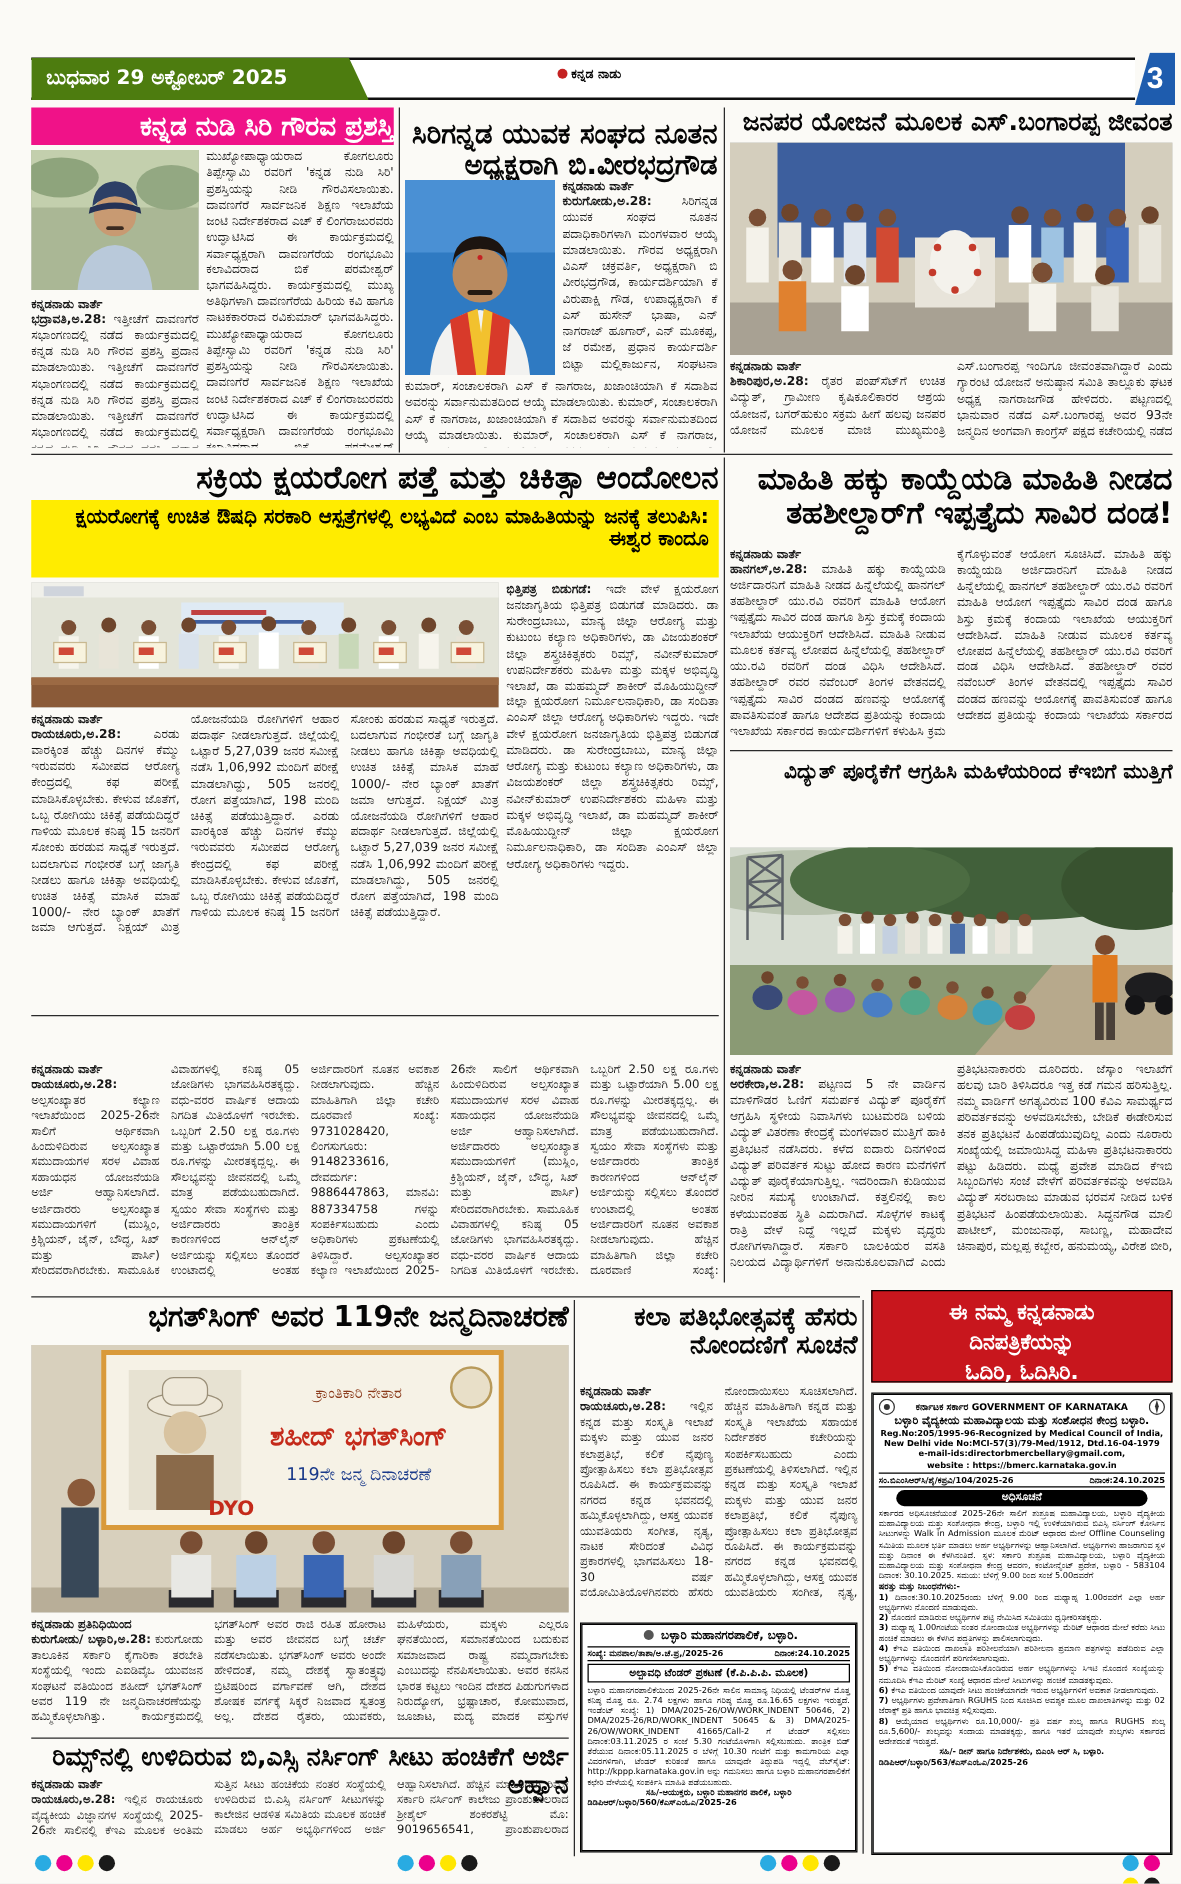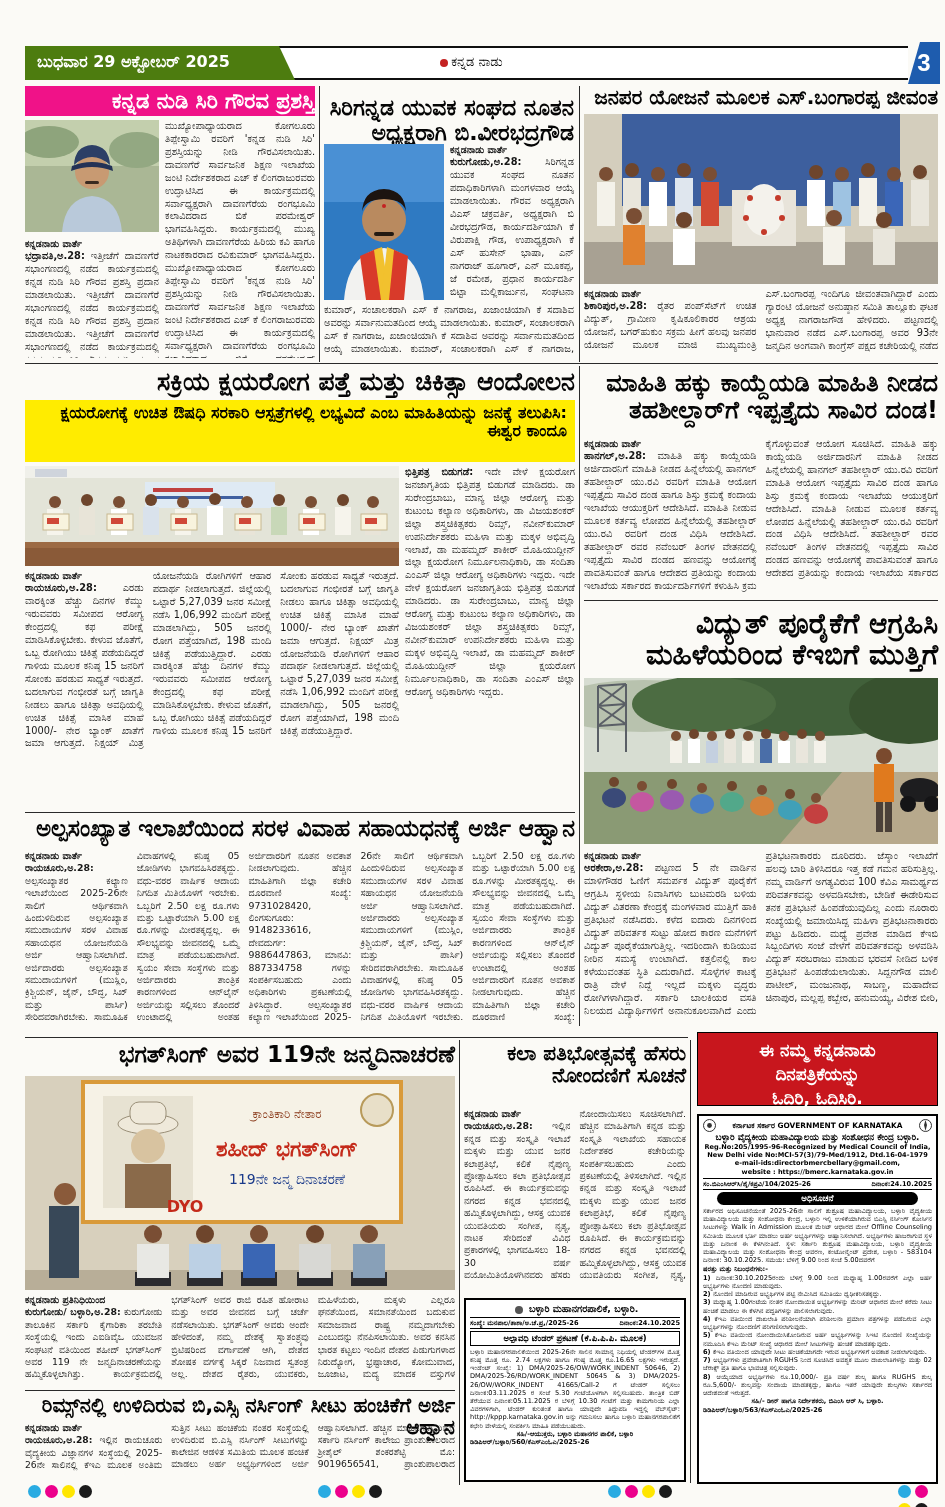--- a/index.html
+++ b/index.html
@@ -13,21 +13,21 @@
   .cols2{column-count:2;column-gap:9px;}
   .cols3{column-count:3;column-gap:9px;}
   .cols5{column-count:5;column-gap:9px;}
   .vline{position:absolute;width:1px;background:#2a2a2a;}
   .hline{position:absolute;height:1px;background:#2a2a2a;}
   .photo{display:block;background:#ccc;}
   
   .strip{border-top:2px solid #101010;border-bottom:2px solid #101010;background:#fff;}
   .datebox{background:#4d7c0f;color:#fff;font-weight:bold;font-size:16px;line-height:32px;padding-left:12px;clip-path:polygon(0 0,calc(100% - 16px) 0,100% 100%,0 100%);font-family:"DejaVu Sans",sans-serif;}
   .pagebox{background:#1e5cae;color:#fff;font-weight:bold;font-size:24px;text-align:center;line-height:42px;clip-path:polygon(12px 0,100% 0,100% 100%,0 100%);}
-  .masthead{font-weight:normal;font-size:13px;color:#000;text-align:center;font-family:"DejaVu Sans",sans-serif;}
+  .masthead{font-weight:bold;font-size:10px;color:#000;text-align:center;font-family:"DejaVu Sans",sans-serif;}
   .mast-ico{display:inline-block;width:8px;height:8px;background:#c42222;border-radius:50%;vertical-align:middle;margin:0 3px;}
   
   .pinkband{background:#f01288;color:#fff;font-size:21px;}
   .yellowband{background:#ffec00;color:#000;font-size:16px;padding:4px 8px;box-sizing:border-box;}
   
   .redad{background:#c8161d;border:1px solid #000;color:#fff;font-weight:bold;text-align:center;font-size:17px;line-height:1.4;padding-top:6px;box-sizing:border-box;font-family:"DejaVu Sans",sans-serif;}
   .notice{border:1px solid #000;background:#fff;box-sizing:border-box;padding:2px;}
   .notice .inner{border:1px solid #000;padding:3px 4px;height:100%;box-sizing:border-box;overflow:hidden;}
   .notice .c{text-align:center;}
   .notice .b{font-weight:bold;}
@@ -239,21 +239,21 @@
     <span>ಮಾಹಿತಿ ಹಕ್ಕು ಕಾಯ್ದೆಯಡಿ ಮಾಹಿತಿ ನೀಡದ ತಹಶೀಲ್ದಾರ್‌ಗೆ ಇಪ್ಪತ್ತೈದು ಸಾವಿರ ದಂಡ!</span>
   </div>
   <div class="abs body-txt cols2" style="left:584px;top:438px;width:354px;height:158px;">
     <span class="credit">ಕನ್ನಡನಾಡು ವಾರ್ತೆ</span>
     <span class="dl">ಹಾನಗಲ್,ಅ.28:</span>
     <span>ಮಾಹಿತಿ ಹಕ್ಕು ಕಾಯ್ದೆಯಡಿ ಅರ್ಜಿದಾರನಿಗೆ ಮಾಹಿತಿ ನೀಡದ ಹಿನ್ನೆಲೆಯಲ್ಲಿ ಹಾನಗಲ್ ತಹಶೀಲ್ದಾರ್ ಯು.ರವಿ ರವರಿಗೆ ಮಾಹಿತಿ ಆಯೋಗ ಇಪ್ಪತ್ತೈದು ಸಾವಿರ ದಂಡ ಹಾಗೂ ಶಿಸ್ತು ಕ್ರಮಕ್ಕೆ ಕಂದಾಯ ಇಲಾಖೆಯ ಆಯುಕ್ತರಿಗೆ ಆದೇಶಿಸಿದೆ. ಮಾಹಿತಿ ನೀಡುವ ಮೂಲಕ ಕರ್ತವ್ಯ ಲೋಪದ ಹಿನ್ನೆಲೆಯಲ್ಲಿ ತಹಶೀಲ್ದಾರ್ ಯು.ರವಿ ರವರಿಗೆ ದಂಡ ವಿಧಿಸಿ ಆದೇಶಿಸಿದೆ. ತಹಶೀಲ್ದಾರ್ ರವರ ನವೆಂಬರ್ ತಿಂಗಳ ವೇತನದಲ್ಲಿ ಇಪ್ಪತ್ತೈದು ಸಾವಿರ ದಂಡದ ಹಣವನ್ನು ಆಯೋಗಕ್ಕೆ ಪಾವತಿಸುವಂತೆ ಹಾಗೂ ಆದೇಶದ ಪ್ರತಿಯನ್ನು ಕಂದಾಯ ಇಲಾಖೆಯ ಸರ್ಕಾರದ ಕಾರ್ಯದರ್ಶಿಗಳಿಗೆ ಕಳುಹಿಸಿ ಕ್ರಮ ಕೈಗೊಳ್ಳುವಂತೆ ಆಯೋಗ ಸೂಚಿಸಿದೆ. ಮಾಹಿತಿ ಹಕ್ಕು ಕಾಯ್ದೆಯಡಿ ಅರ್ಜಿದಾರನಿಗೆ ಮಾಹಿತಿ ನೀಡದ ಹಿನ್ನೆಲೆಯಲ್ಲಿ ಹಾನಗಲ್ ತಹಶೀಲ್ದಾರ್ ಯು.ರವಿ ರವರಿಗೆ ಮಾಹಿತಿ ಆಯೋಗ ಇಪ್ಪತ್ತೈದು ಸಾವಿರ ದಂಡ ಹಾಗೂ ಶಿಸ್ತು ಕ್ರಮಕ್ಕೆ ಕಂದಾಯ ಇಲಾಖೆಯ ಆಯುಕ್ತರಿಗೆ ಆದೇಶಿಸಿದೆ. ಮಾಹಿತಿ ನೀಡುವ ಮೂಲಕ ಕರ್ತವ್ಯ ಲೋಪದ ಹಿನ್ನೆಲೆಯಲ್ಲಿ ತಹಶೀಲ್ದಾರ್ ಯು.ರವಿ ರವರಿಗೆ ದಂಡ ವಿಧಿಸಿ ಆದೇಶಿಸಿದೆ. ತಹಶೀಲ್ದಾರ್ ರವರ ನವೆಂಬರ್ ತಿಂಗಳ ವೇತನದಲ್ಲಿ ಇಪ್ಪತ್ತೈದು ಸಾವಿರ ದಂಡದ ಹಣವನ್ನು ಆಯೋಗಕ್ಕೆ ಪಾವತಿಸುವಂತೆ ಹಾಗೂ ಆದೇಶದ ಪ್ರತಿಯನ್ನು ಕಂದಾಯ ಇಲಾಖೆಯ ಸರ್ಕಾರದ ಕಾರ್ಯದರ್ಶಿಗಳಿಗೆ ಕಳುಹಿಸಿ ಕ್ರಮ ಕೈಗೊಳ್ಳುವಂತೆ ಆಯೋಗ ಸೂಚಿಸಿದೆ.</span>
   </div>
 
   <div class="hline" style="left:584px;top:600px;width:354px;"></div>
 
-  <div class="abs hl" style="left:584px;top:608px;width:354px;height:64px;font-size:28px;">
+  <div class="abs hl" style="left:584px;top:608px;width:354px;height:64px;font-size:16px;">
     <span>ವಿದ್ಯುತ್ ಪೂರೈಕೆಗೆ ಆಗ್ರಹಿಸಿ ಮಹಿಳೆಯರಿಂದ ಕೆಇಬಿಗೆ ಮುತ್ತಿಗೆ</span>
   </div>
   <svg class="abs photo" style="left:584px;top:678px;" width="354" height="166" viewBox="0 0 354 166" preserveAspectRatio="none">
     <rect width="354" height="166" fill="#d7ddd2"></rect>
     <ellipse cx="60" cy="28" rx="95" ry="26" fill="#b8c2ae"></ellipse>
     <ellipse cx="235" cy="16" rx="135" ry="42" fill="#41603a"></ellipse>
       <ellipse cx="120" cy="26" rx="72" ry="28" fill="#4c6c42"></ellipse>
       <ellipse cx="325" cy="30" rx="60" ry="36" fill="#38522f"></ellipse>
     <g stroke="#5a5f66" stroke-width="2" fill="none">
       <path d="M14 74 L14 8 M42 74 L42 6 M14 8 L42 6 M14 28 L42 26 M14 48 L42 46 M14 8 L42 26 M42 6 L14 28 M14 28 L42 46 M42 26 L14 48"></path>
@@ -306,23 +306,20 @@
       <circle cx="324" cy="126" r="8" fill="#141416"></circle>
       <circle cx="348" cy="126" r="8" fill="#141416"></circle>
   </svg>
   <div class="abs body-txt cols2" style="left:584px;top:850px;width:354px;height:174px;">
     <span class="credit">ಕನ್ನಡನಾಡು ವಾರ್ತೆ</span>
     <span class="dl">ಅರಕೇರಾ,ಅ.28:</span>
     <span>ಪಟ್ಟಣದ 5 ನೇ ವಾರ್ಡಿನ ಮಾಳಿಗೌಡರ ಓಣಿಗೆ ಸಮರ್ಪಕ ವಿದ್ಯುತ್ ಪೂರೈಕೆಗೆ ಆಗ್ರಹಿಸಿ ಸ್ಥಳೀಯ ನಿವಾಸಿಗಳು ಬುಟಮರಡಿ ಬಳಿಯ ವಿದ್ಯುತ್ ವಿತರಣಾ ಕೇಂದ್ರಕ್ಕೆ ಮಂಗಳವಾರ ಮುತ್ತಿಗೆ ಹಾಕಿ ಪ್ರತಿಭಟನೆ ನಡೆಸಿದರು. ಕಳೆದ ಐದಾರು ದಿನಗಳಿಂದ ವಿದ್ಯುತ್ ಪರಿವರ್ತಕ ಸುಟ್ಟು ಹೋದ ಕಾರಣ ಮನೆಗಳಿಗೆ ವಿದ್ಯುತ್ ಪೂರೈಕೆಯಾಗುತ್ತಿಲ್ಲ. ಇದರಿಂದಾಗಿ ಕುಡಿಯುವ ನೀರಿನ ಸಮಸ್ಯೆ ಉಂಟಾಗಿದೆ. ಕತ್ತಲಿನಲ್ಲಿ ಕಾಲ ಕಳೆಯುವಂತಹ ಸ್ಥಿತಿ ಎದುರಾಗಿದೆ. ಸೊಳ್ಳೆಗಳ ಕಾಟಕ್ಕೆ ರಾತ್ರಿ ವೇಳೆ ನಿದ್ದೆ ಇಲ್ಲದೆ ಮಕ್ಕಳು ವೃದ್ಧರು ರೋಗಿಗಳಾಗಿದ್ದಾರೆ. ಸರ್ಕಾರಿ ಬಾಲಕಿಯರ ವಸತಿ ನಿಲಯದ ವಿದ್ಯಾರ್ಥಿಗಳಿಗೆ ಅನಾನುಕೂಲವಾಗಿದೆ ಎಂದು ಪ್ರತಿಭಟನಾಕಾರರು ದೂರಿದರು. ಜೆಸ್ಕಾಂ ಇಲಾಖೆಗೆ ಹಲವು ಬಾರಿ ತಿಳಿಸಿದರೂ ಇತ್ತ ಕಡೆ ಗಮನ ಹರಿಸುತ್ತಿಲ್ಲ. ನಮ್ಮ ವಾರ್ಡಿಗೆ ಅಗತ್ಯವಿರುವ 100 ಕೆವಿಎ ಸಾಮರ್ಥ್ಯದ ಪರಿವರ್ತಕವನ್ನು ಅಳವಡಿಸಬೇಕು, ಬೇಡಿಕೆ ಈಡೇರಿಸುವ ತನಕ ಪ್ರತಿಭಟನೆ ಹಿಂಪಡೆಯುವುದಿಲ್ಲ ಎಂದು ನೂರಾರು ಸಂಖ್ಯೆಯಲ್ಲಿ ಜಮಾಯಿಸಿದ್ದ ಮಹಿಳಾ ಪ್ರತಿಭಟನಾಕಾರರು ಪಟ್ಟು ಹಿಡಿದರು. ಮಧ್ಯೆ ಪ್ರವೇಶ ಮಾಡಿದ ಕೆಇಬಿ ಸಿಬ್ಬಂದಿಗಳು ಸಂಜೆ ವೇಳೆಗೆ ಪರಿವರ್ತಕವನ್ನು ಅಳವಡಿಸಿ ವಿದ್ಯುತ್ ಸರಬರಾಜು ಮಾಡುವ ಭರವಸೆ ನೀಡಿದ ಬಳಿಕ ಪ್ರತಿಭಟನೆ ಹಿಂಪಡೆಯಲಾಯಿತು. ಸಿದ್ದನಗೌಡ ಮಾಲಿ ಪಾಟೀಲ್, ಮಂಜುನಾಥ, ಸಾಬಣ್ಣ, ಮಹಾದೇವ ಚಿನಾಪುರ, ಮಲ್ಲಪ್ಪ ಕಬ್ಬೇರ, ಹನುಮಯ್ಯ, ವಿರೇಶ ಬೀರಿ, ಶಿವಗೇನಿ ಗುಮ್ಮಟ, ಬಸವರಾಜ ಸೇರಿದಂತೆ ಇತರರು ಇದ್ದರು.</span>
   </div>
 
   <div class="hline" style="left:25px;top:812px;width:550px;"></div>
-  <div class="abs hl" style="left:25px;top:816px;width:550px;height:30px;font-size:23px;">
-    <span>ಅಲ್ಪಸಂಖ್ಯಾತ ಇಲಾಖೆಯಿಂದ ಸರಳ ವಿವಾಹ ಸಹಾಯಧನಕ್ಕೆ ಅರ್ಜಿ ಆಹ್ವಾನ</span>
-  </div>
   <div class="abs body-txt cols5" style="left:25px;top:850px;width:550px;height:185px;font-size:9.4px;">
     <span class="credit">ಕನ್ನಡನಾಡು ವಾರ್ತೆ</span>
     <span class="dl">ರಾಯಚೂರು,ಅ.28:</span>
     <span>ಅಲ್ಪಸಂಖ್ಯಾತರ ಕಲ್ಯಾಣ ಇಲಾಖೆಯಿಂದ 2025-26ನೇ ಸಾಲಿಗೆ ಆರ್ಥಿಕವಾಗಿ ಹಿಂದುಳಿದಿರುವ ಅಲ್ಪಸಂಖ್ಯಾತ ಸಮುದಾಯಗಳ ಸರಳ ವಿವಾಹ ಸಹಾಯಧನ ಯೋಜನೆಯಡಿ ಅರ್ಜಿ ಆಹ್ವಾನಿಸಲಾಗಿದೆ. ಅರ್ಜಿದಾರರು ಅಲ್ಪಸಂಖ್ಯಾತ ಸಮುದಾಯಗಳಿಗೆ (ಮುಸ್ಲಿಂ, ಕ್ರಿಶ್ಚಿಯನ್, ಜೈನ್, ಬೌದ್ಧ, ಸಿಖ್ ಮತ್ತು ಪಾರ್ಸಿ) ಸೇರಿದವರಾಗಿರಬೇಕು. ಸಾಮೂಹಿಕ ವಿವಾಹಗಳಲ್ಲಿ ಕನಿಷ್ಠ 05 ಜೋಡಿಗಳು ಭಾಗವಹಿಸಿರತಕ್ಕದ್ದು. ವಧು-ವರರ ವಾರ್ಷಿಕ ಆದಾಯ ನಿಗದಿತ ಮಿತಿಯೊಳಗೆ ಇರಬೇಕು. ಒಬ್ಬರಿಗೆ 2.50 ಲಕ್ಷ ರೂ.ಗಳು ಮತ್ತು ಒಟ್ಟಾರೆಯಾಗಿ 5.00 ಲಕ್ಷ ರೂ.ಗಳನ್ನು ಮೀರತಕ್ಕದ್ದಲ್ಲ. ಈ ಸೌಲಭ್ಯವನ್ನು ಜೀವನದಲ್ಲಿ ಒಮ್ಮೆ ಮಾತ್ರ ಪಡೆಯಬಹುದಾಗಿದೆ. ಸ್ವಯಂ ಸೇವಾ ಸಂಸ್ಥೆಗಳು ಮತ್ತು ಅರ್ಜಿದಾರರು ತಾಂತ್ರಿಕ ಕಾರಣಗಳಿಂದ ಆನ್‌ಲೈನ್ ಅರ್ಜಿಯನ್ನು ಸಲ್ಲಿಸಲು ತೊಂದರೆ ಉಂಟಾದಲ್ಲಿ ಅಂತಹ ಅರ್ಜಿದಾರರಿಗೆ ನೂತನ ಅವಕಾಶ ನೀಡಲಾಗುವುದು. ಹೆಚ್ಚಿನ ಮಾಹಿತಿಗಾಗಿ ಜಿಲ್ಲಾ ಕಚೇರಿ ದೂರವಾಣಿ ಸಂಖ್ಯೆ: 9731028420, ಲಿಂಗಸುಗೂರು: 9148233616, ದೇವದುರ್ಗ: 9886447863, ಮಾನವಿ: 887334758 ಗಳನ್ನು ಸಂಪರ್ಕಿಸಬಹುದು ಎಂದು ಅಧಿಕಾರಿಗಳು ಪ್ರಕಟಣೆಯಲ್ಲಿ ತಿಳಿಸಿದ್ದಾರೆ. ಅಲ್ಪಸಂಖ್ಯಾತರ ಕಲ್ಯಾಣ ಇಲಾಖೆಯಿಂದ 2025-26ನೇ ಸಾಲಿಗೆ ಆರ್ಥಿಕವಾಗಿ ಹಿಂದುಳಿದಿರುವ ಅಲ್ಪಸಂಖ್ಯಾತ ಸಮುದಾಯಗಳ ಸರಳ ವಿವಾಹ ಸಹಾಯಧನ ಯೋಜನೆಯಡಿ ಅರ್ಜಿ ಆಹ್ವಾನಿಸಲಾಗಿದೆ. ಅರ್ಜಿದಾರರು ಅಲ್ಪಸಂಖ್ಯಾತ ಸಮುದಾಯಗಳಿಗೆ (ಮುಸ್ಲಿಂ, ಕ್ರಿಶ್ಚಿಯನ್, ಜೈನ್, ಬೌದ್ಧ, ಸಿಖ್ ಮತ್ತು ಪಾರ್ಸಿ) ಸೇರಿದವರಾಗಿರಬೇಕು. ಸಾಮೂಹಿಕ ವಿವಾಹಗಳಲ್ಲಿ ಕನಿಷ್ಠ 05 ಜೋಡಿಗಳು ಭಾಗವಹಿಸಿರತಕ್ಕದ್ದು. ವಧು-ವರರ ವಾರ್ಷಿಕ ಆದಾಯ ನಿಗದಿತ ಮಿತಿಯೊಳಗೆ ಇರಬೇಕು. ಒಬ್ಬರಿಗೆ 2.50 ಲಕ್ಷ ರೂ.ಗಳು ಮತ್ತು ಒಟ್ಟಾರೆಯಾಗಿ 5.00 ಲಕ್ಷ ರೂ.ಗಳನ್ನು ಮೀರತಕ್ಕದ್ದಲ್ಲ. ಈ ಸೌಲಭ್ಯವನ್ನು ಜೀವನದಲ್ಲಿ ಒಮ್ಮೆ ಮಾತ್ರ ಪಡೆಯಬಹುದಾಗಿದೆ. ಸ್ವಯಂ ಸೇವಾ ಸಂಸ್ಥೆಗಳು ಮತ್ತು ಅರ್ಜಿದಾರರು ತಾಂತ್ರಿಕ ಕಾರಣಗಳಿಂದ ಆನ್‌ಲೈನ್ ಅರ್ಜಿಯನ್ನು ಸಲ್ಲಿಸಲು ತೊಂದರೆ ಉಂಟಾದಲ್ಲಿ ಅಂತಹ ಅರ್ಜಿದಾರರಿಗೆ ನೂತನ ಅವಕಾಶ ನೀಡಲಾಗುವುದು. ಹೆಚ್ಚಿನ ಮಾಹಿತಿಗಾಗಿ ಜಿಲ್ಲಾ ಕಚೇರಿ ದೂರವಾಣಿ ಸಂಖ್ಯೆ: 9731028420, ಲಿಂಗಸುಗೂರು: 9148233616, ದೇವದುರ್ಗ: 9886447863, ಮಾನವಿ: 887334758 ಗಳನ್ನು ಸಂಪರ್ಕಿಸಬಹುದು ಎಂದು ಅಧಿಕಾರಿಗಳು ಪ್ರಕಟಣೆಯಲ್ಲಿ ತಿಳಿಸಿದ್ದಾರೆ.</span>
   </div>
 
   <div class="hline" style="left:25px;top:1037px;width:663px;"></div>
 
   <div class="abs hl" style="left:25px;top:1042px;width:430px;height:30px;font-size:23px;">
     <span>ಭಗತ್‌ಸಿಂಗ್ ಅವರ 119ನೇ ಜನ್ಮದಿನಾಚರಣೆ</span>

